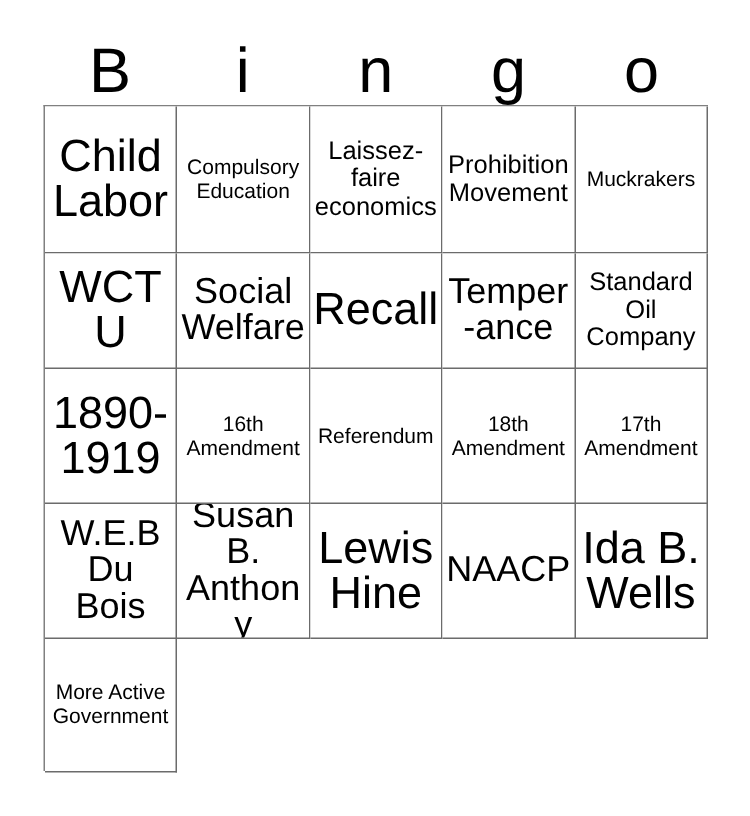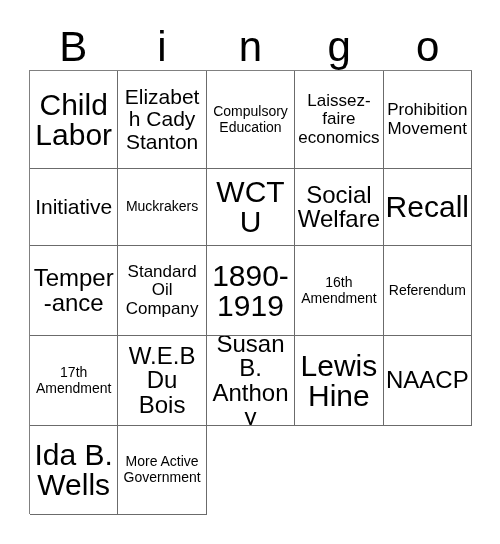--- a/index.html
+++ b/index.html
@@ -95,36 +95,30 @@
     <div class="header-letter">n</div>
     <div class="header-letter">g</div>
     <div class="header-letter">o</div>
   </div>
 
   <div id="bingo-grid">
 
     <div class="bingo-cell sz-xxl">
         <span>Child Labor</span>
       </div>
-    <div class="bingo-cell sz-l">
-        <span>Elizabeth Cady Stanton</span>
-      </div>
     <div class="bingo-cell sz-s">
         <span>Compulsory Education</span>
       </div>
     <div class="bingo-cell sz-m">
         <span>Laissez-faire economics</span>
       </div>
     <div class="bingo-cell sz-m">
         <span>Prohibition Movement</span>
       </div>
 
-    <div class="bingo-cell sz-l">
-        <span>Initiative</span>
-      </div>
     <div class="bingo-cell sz-s">
         <span>Muckrakers</span>
       </div>
     <div class="bingo-cell sz-xxl">
         <span>WCTU</span>
       </div>
     <div class="bingo-cell sz-xl">
         <span>Social Welfare</span>
       </div>
     <div class="bingo-cell sz-xxl">
@@ -141,20 +135,23 @@
         <span>1890-1919</span>
       </div>
     <div class="bingo-cell sz-s">
         <span>16th Amendment</span>
       </div>
     <div class="bingo-cell sz-s">
         <span>Referendum</span>
       </div>
 
     <div class="bingo-cell sz-s">
+        <span>18th Amendment</span>
+      </div>
+    <div class="bingo-cell sz-s">
         <span>17th Amendment</span>
       </div>
     <div class="bingo-cell sz-xl">
         <span>W.E.B Du Bois</span>
       </div>
     <div class="bingo-cell sz-xl">
         <span>Susan B. Anthony</span>
       </div>
     <div class="bingo-cell sz-xxl">
         <span>Lewis Hine</span>

